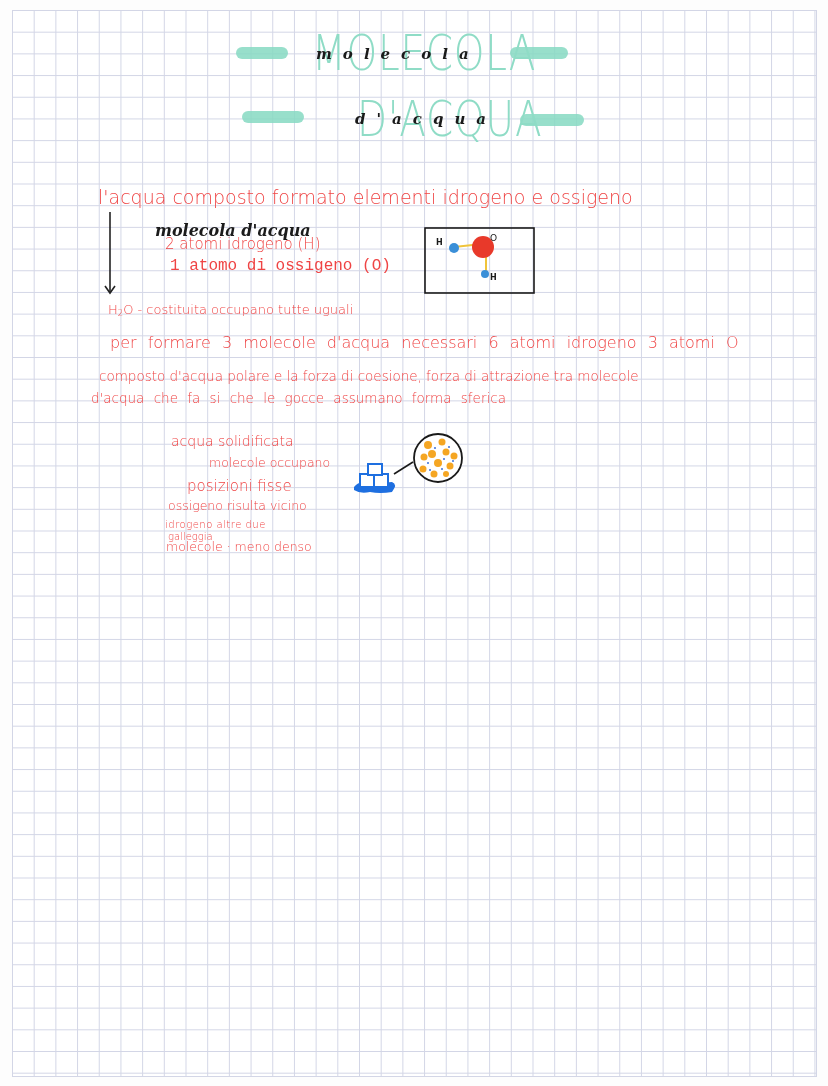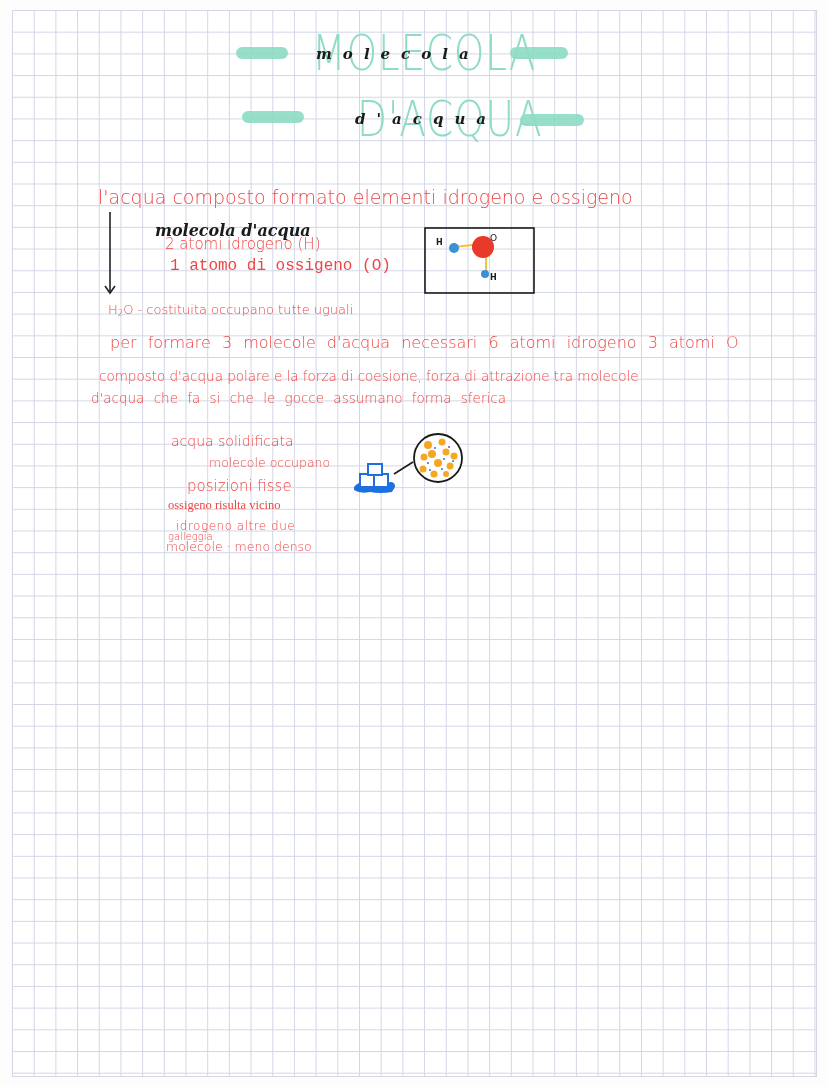--- a/index.html
+++ b/index.html
@@ -73,22 +73,22 @@
   <span>- costituita occupano tutte uguali</span>
 </div>
 <div class="abs hand" style="left:110px;top:333px;font-size:16px;word-spacing:6px;">per formare 3 molecole d'acqua necessari 6 atomi idrogeno 3 atomi O</div>
 
 <div class="abs hand" style="left:99px;top:368px;font-size:13.5px;">composto d'acqua polare e la forza di coesione, forza di attrazione tra molecole</div>
 <div class="abs hand" style="left:91px;top:390px;font-size:13.5px;word-spacing:5px;">d'acqua che fa si che le gocce assumano forma sferica</div>
 
 <div class="abs hand" style="left:171px;top:433px;font-size:14px;">acqua solidificata</div>
 <div class="abs hand" style="left:198px;top:455px;font-size:12.5px;margin-left:11px;">molecole occupano</div>
 <div class="abs hand" style="left:187px;top:477px;font-size:15px;">posizioni fisse</div>
-<div class="abs hand" style="left:168px;top:498px;font-size:12.5px;font-family:Liberation Serif, serif;">ossigeno risulta vicino</div>
-<div class="abs hand" style="left:176px;top:519px;font-size:12px;letter-spacing:0.5px;">idrogeno altre due</div>
+<div class="abs hand" style="left:168px;top:498px;font-size:12.5px;">ossigeno risulta vicino</div>
+<div class="abs hand" style="left:165px;top:519px;font-size:10px;letter-spacing:0.5px;">idrogeno altre due</div>
 <div class="abs hand" style="left:166px;top:539px;font-size:12.5px;">molecole · meno denso</div>
 <div class="abs hand" style="left:168px;top:531px;font-size:10px;text-align:center;">galleggia</div>
 
 <svg class="abs" style="left:350px;top:432px;" width="120" height="68" viewBox="0 0 120 68">
   <path d="M4,55 Q10,48 18,52 L42,50 Q48,52 42,60 Q30,62 20,60 Q10,62 4,58 Z" fill="#1e6fe0"></path>
   <rect x="10" y="42" width="14" height="13" fill="#fff" stroke="#1e6fe0" stroke-width="2"></rect>
   <rect x="24" y="42" width="14" height="13" fill="#fff" stroke="#1e6fe0" stroke-width="2"></rect>
   <rect x="18" y="32" width="14" height="11" fill="#fff" stroke="#1e6fe0" stroke-width="2"></rect>
   <line x1="44" y1="42" x2="63" y2="30" stroke="#1a1a1a" stroke-width="1.6"></line>
   <circle cx="88" cy="26" r="24" fill="#fff" stroke="#1a1a1a" stroke-width="1.8"></circle>

